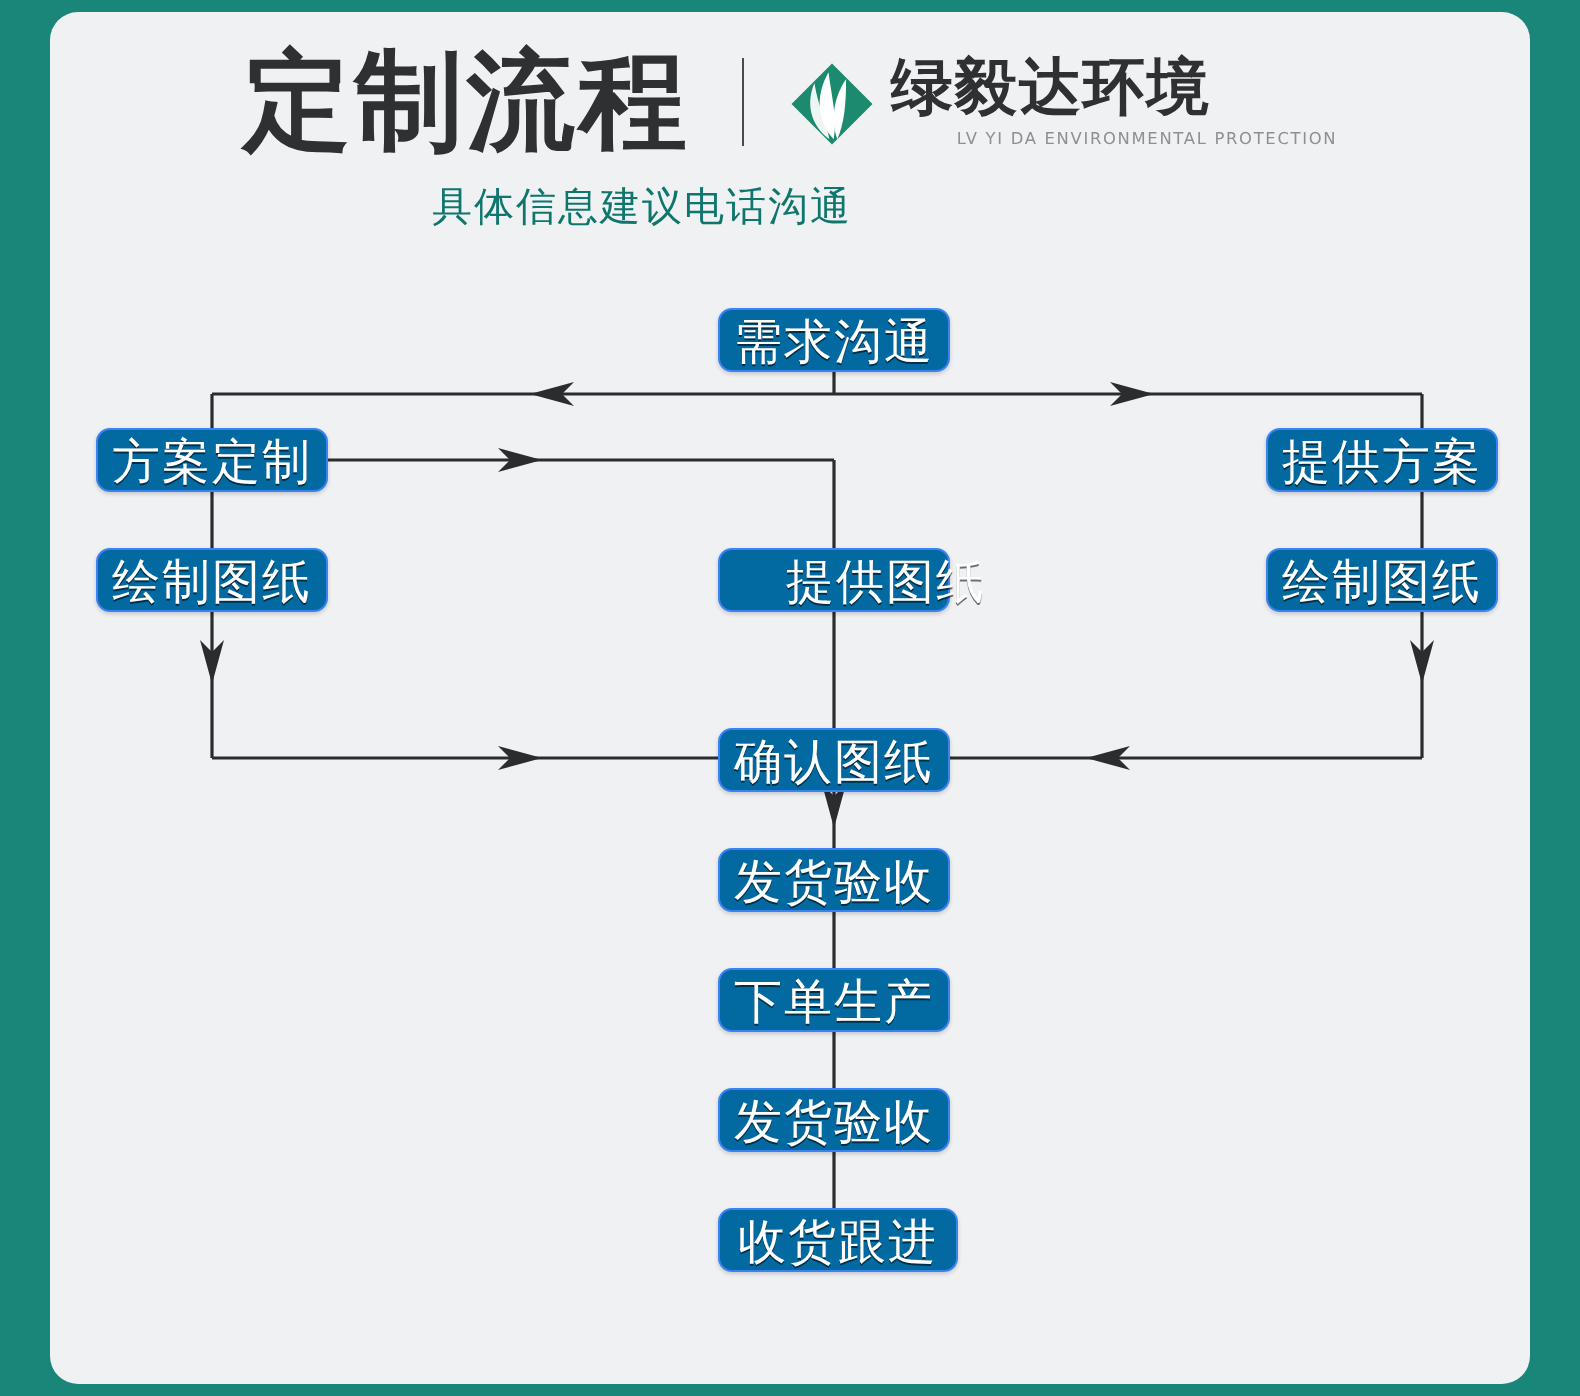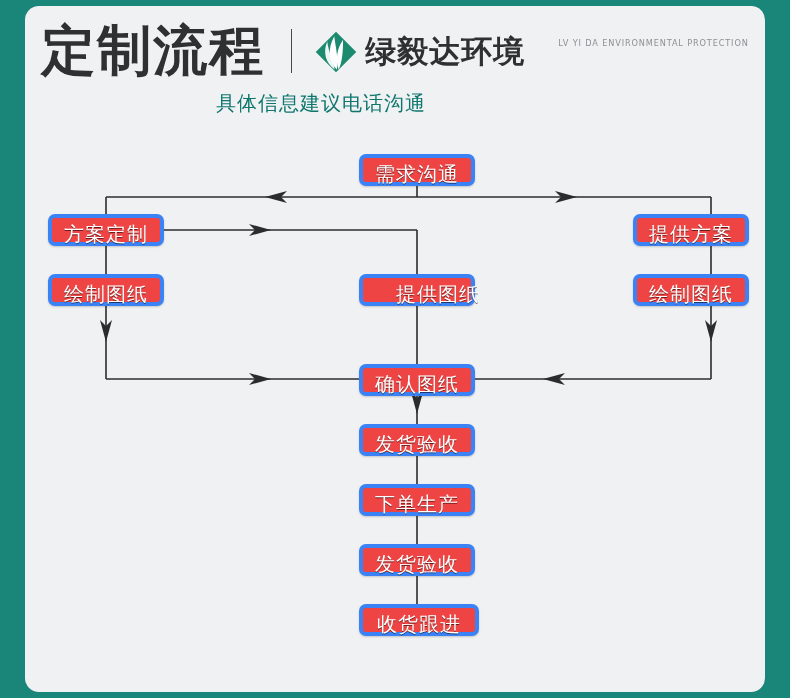--- a/index.html
+++ b/index.html
@@ -74,21 +74,21 @@
   }
   #logo-mark {
     width: 44px;
     height: 44px;
     flex: 0 0 auto;
     margin-right: 7px;
     margin-top: 2px;
   }
   #logo-text-block {
     display: flex;
-    flex-direction: row;
+    flex-direction: column;
     justify-content: center;
   }
   #logo-name {
     font-size: 31px;
     font-weight: bold;
     color: #2f3032;
     line-height: 1.05;
     letter-spacing: 1px;
     white-space: nowrap;
   }
@@ -122,25 +122,25 @@
   #flow-svg {
     position: absolute;
     left: 0;
     top: 0;
     width: 740px;
     height: 686px;
   }
 
   .node {
     position: absolute;
-    background: #ef4444;
+    background: #0369a1;
     color: #ffffff;
-    border: 4px solid #3b82f6;
+    border: 1px solid #3b82f6;
     border-radius: 7px;
-    font-size: 20px;
+    font-size: 24px;
     line-height: 32px;
     height: 32px;
     text-align: center;
     letter-spacing: 1px;
     box-sizing: border-box;
     white-space: nowrap;
     text-shadow: 0 1px 0 rgba(0,0,0,0.55);
     box-shadow: 0 1px 2px rgba(0,0,0,0.18);
     user-select: none;
   }

